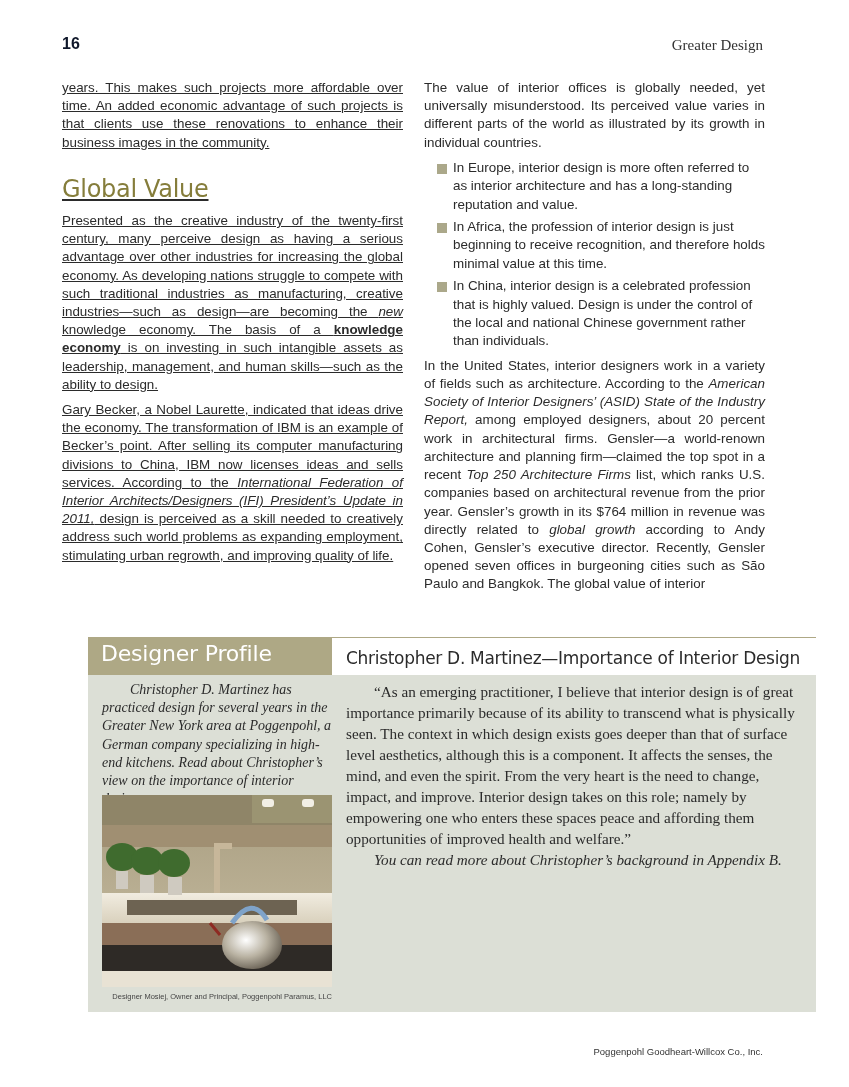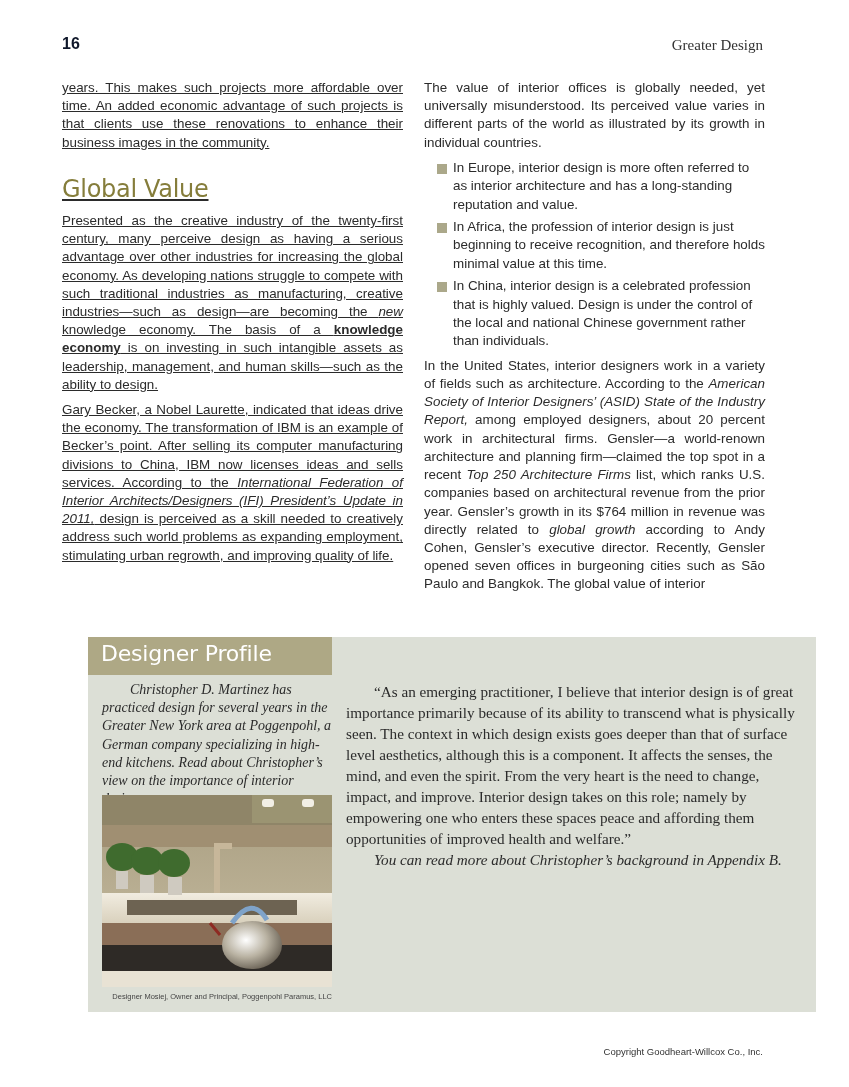--- a/index.html
+++ b/index.html
@@ -53,20 +53,23 @@
     <li><span class="sq"></span><span>In Africa, the profession of interior design is just beginning to receive recognition, and therefore holds minimal value at this time.</span></li>
     <li><span class="sq"></span><span>In China, interior design is a celebrated profession that is highly valued. Design is under the control of the local and national Chinese government rather than individuals.</span></li>
   </ul>
   <p><span>In the United States, interior designers work in a variety of fields such as architecture. According to the </span><i>American Society of Interior Designers’ (ASID) State of the Industry Report,</i><span> among employed designers, about 20 percent work in architectural firms. Gensler—a world-renown architecture and planning firm—claimed the top spot in a recent </span><i>Top 250 Architecture Firms</i><span> list, which ranks U.S. companies based on architectural revenue from the prior year. Gensler’s growth in its $764 million in revenue was directly related to </span><i>global growth</i><span> according to Andy Cohen, Gensler’s executive director. Recently, Gensler opened seven offices in burgeoning cities such as São Paulo and Bangkok. The global value of interior</span></p>
 </div>
 
 <div class="profile-box">
   <div class="profile-head-left">
     <span>Designer Profile</span>
   </div>
+  <div class="profile-head-right">
+    <span>Christopher D. Martinez—Importance of Interior Design</span>
+  </div>
   <div class="profile-intro serif"><span class="indent"></span><span>Christopher D. Martinez has practiced design for several years in the Greater New York area at Poggenpohl, a German company specializing in high-end kitchens. Read about Christopher’s view on the importance of interior design.</span></div>
 
   <div class="profile-photo" title="Kitchen with kettle on cooktop, faucet and potted plants">
     <svg width="230" height="192" viewBox="0 0 230 192">
       <defs>
         <linearGradient id="wall" x1="0" y1="0" x2="0" y2="1">
           <stop offset="0" stop-color="#a89d80"></stop>
           <stop offset="1" stop-color="#c9bfa4"></stop>
         </linearGradient>
         <linearGradient id="counter" x1="0" y1="0" x2="0" y2="1">
@@ -106,13 +109,13 @@
     </svg>
   </div>
   <div class="photo-credit sans">Designer Mosiej, Owner and Principal, Poggenpohl Paramus, LLC</div>
 
   <div class="quote serif">
     <p><span class="indent"></span><span>“As an emerging practitioner, I believe that interior design is of great importance primarily because of its ability to transcend what is physically seen. The context in which design exists goes deeper than that of surface level aesthetics, although this is a component. It affects the senses, the mind, and even the spirit. From the very heart is the need to change, impact, and improve. Interior design takes on this role; namely by empowering one who enters these spaces peace and affording them opportunities of improved health and welfare.”</span></p>
     <p><span class="indent"></span><i>You can read more about Christopher’s background in Appendix B.</i></p>
   </div>
 </div>
 
-<div class="copyright sans">Copyright Goodheart-Willcox Co., Inc.</div>
+<div class="copyright sans">Poggenpohl Goodheart-Willcox Co., Inc.</div>
 
 </body></html>

